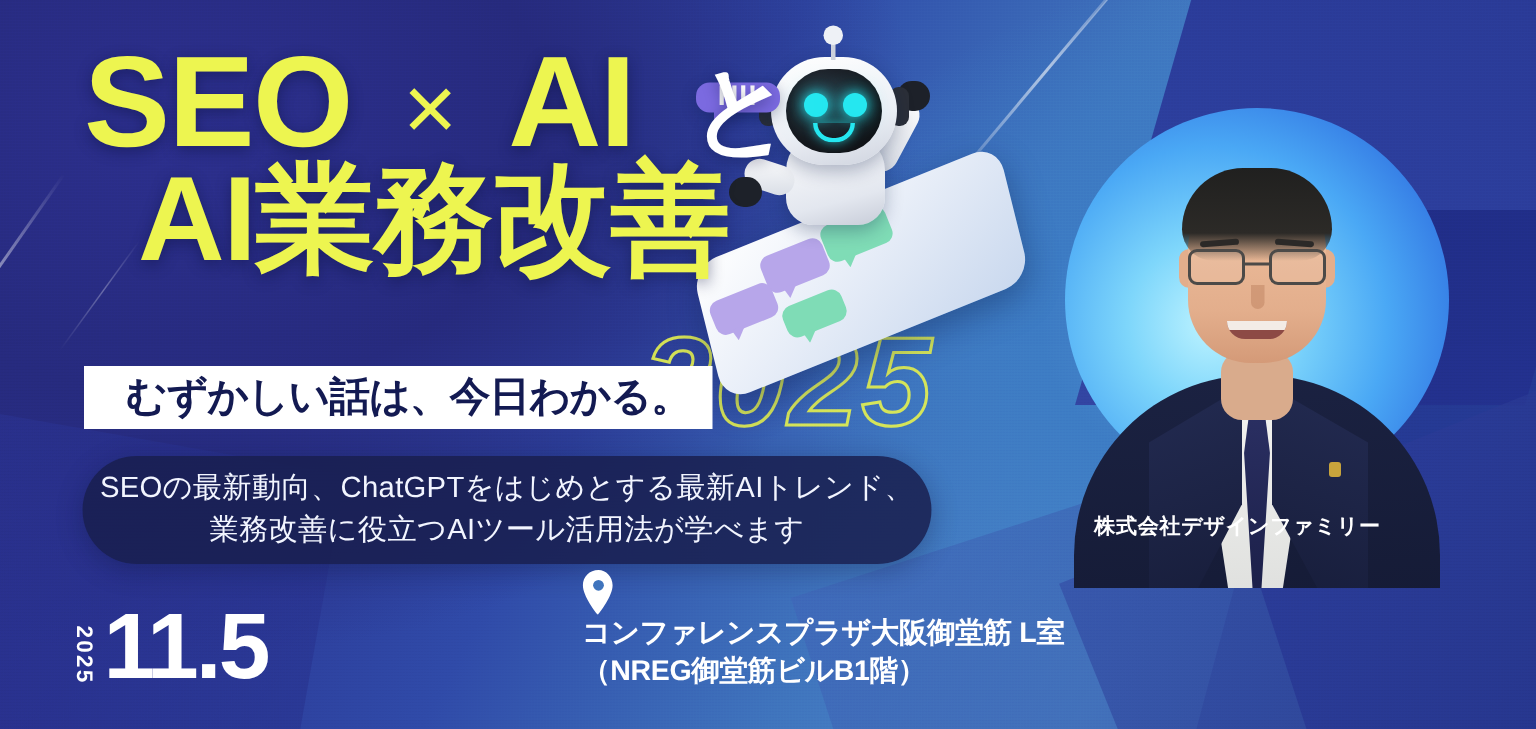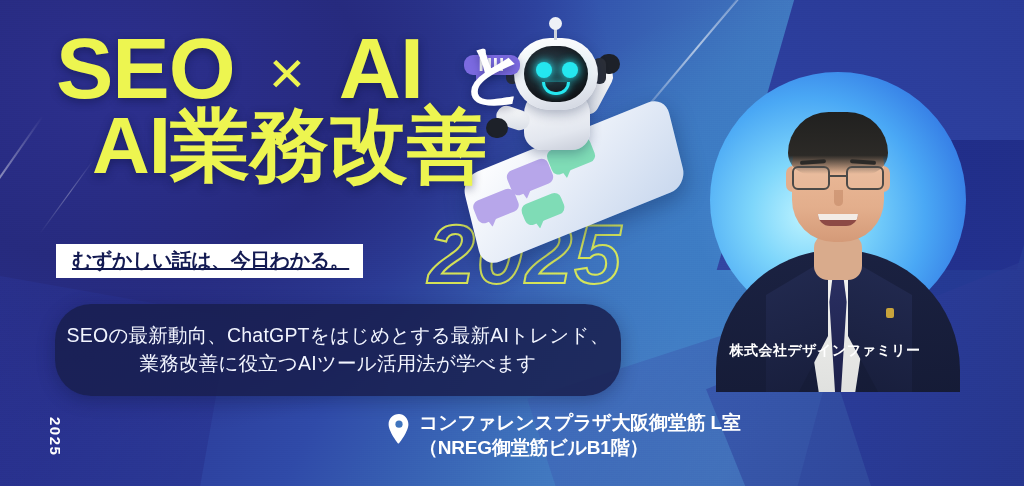--- a/index.html
+++ b/index.html
@@ -96,29 +96,28 @@
     font-size:80px; font-weight:700; color:#edf550;
     letter-spacing:-1px; line-height:1.05;
     text-shadow:0 3px 10px rgba(10,15,60,.45);
     margin-left:36px;
   }
 
   
   .tagbox{
     position:absolute; left:56px; top:244px; z-index:7;
     background:#ffffff; color:#131a52;
-    font-size:20px; font-weight:700; letter-spacing:-.5px;
-    padding:5px 14px 6px 16px;
+    font-size:27px; font-weight:700; letter-spacing:-.5px;
+    padding:5px 14px 6px 28px;
     line-height:1.15;
-    text-decoration:underline;
   }
 
   
   .pill{
-    position:absolute; left:55px; top:304px; width:566px; height:92px; z-index:7;
+    position:absolute; left:55px; top:304px; width:566px; height:72px; z-index:7;
     background:rgba(24,30,78,.86);
     border-radius:36px;
     display:flex; flex-direction:column; justify-content:center;
     box-shadow:0 4px 18px rgba(10,15,50,.3);
   }
   .pill-line{
     color:#f2f5ff; font-size:19.5px; font-weight:400;
     letter-spacing:.2px; line-height:1.42;
     text-align:center; white-space:nowrap;
   }
@@ -139,21 +138,21 @@
     line-height:.88; letter-spacing:-2px;
   }
   .date-sub{
     font-size:23px; font-weight:700; color:#ffffff;
     margin-left:6px; margin-bottom:6px; letter-spacing:-.3px;
     white-space:nowrap;
   }
 
   .venue-block{
     position:absolute; left:388px; bottom:26px; z-index:8;
-    display:flex; align-items:flex-start;
+    display:flex; align-items:flex-start;flex-direction:column;
   }
   .pin{ width:22px; height:30px; margin-right:9px; flex:0 0 auto; margin-top:4px; }
   .venue-lines{ color:#ffffff; font-size:19px; font-weight:700; line-height:1.32; letter-spacing:-.2px; white-space:nowrap; }
 
   
   .speaker{ position:absolute; right:0; top:0; width:384px; height:486px; z-index:5; }
   .photo-circle{
     position:absolute; left:70px; top:72px; width:256px; height:256px;
     border-radius:50%;
     background:radial-gradient(circle at 38% 56%, #bdf3ff 0%, #7ed6fb 26%, #4aa8f5 55%, #2f6fe0 85%, #2a57c6 100%);
@@ -348,20 +347,21 @@
 
   <div class="tagbox">むずかしい話は、今日わかる。</div>
 
   <div class="pill">
     <div class="pill-line">SEOの最新動向、ChatGPTをはじめとする最新AIトレンド、</div>
     <div class="pill-line">業務改善に役立つAIツール活用法が学べます</div>
   </div>
 
   <div class="date-block">
     <div class="year-vert">2025</div>
+    <div class="date-big">11.5</div>
   </div>
 
   <div class="venue-block">
     <svg class="pin" viewBox="0 0 22 30">
       <path d="M11 0C5 0 0.6 4.4 0.6 10.2c0 7.4 9 18.6 9.4 19.1.3.4.7.4 1 0 .4-.5 9.4-11.7 9.4-19.1C20.4 4.4 16 0 11 0z" fill="#ffffff"></path>
       <circle cx="11" cy="10.2" r="3.6" fill="#3f74bd"></circle>
     </svg>
     <div class="venue-lines">
       <div>コンファレンスプラザ大阪御堂筋 L室</div>
       <div>（NREG御堂筋ビルB1階）</div>

